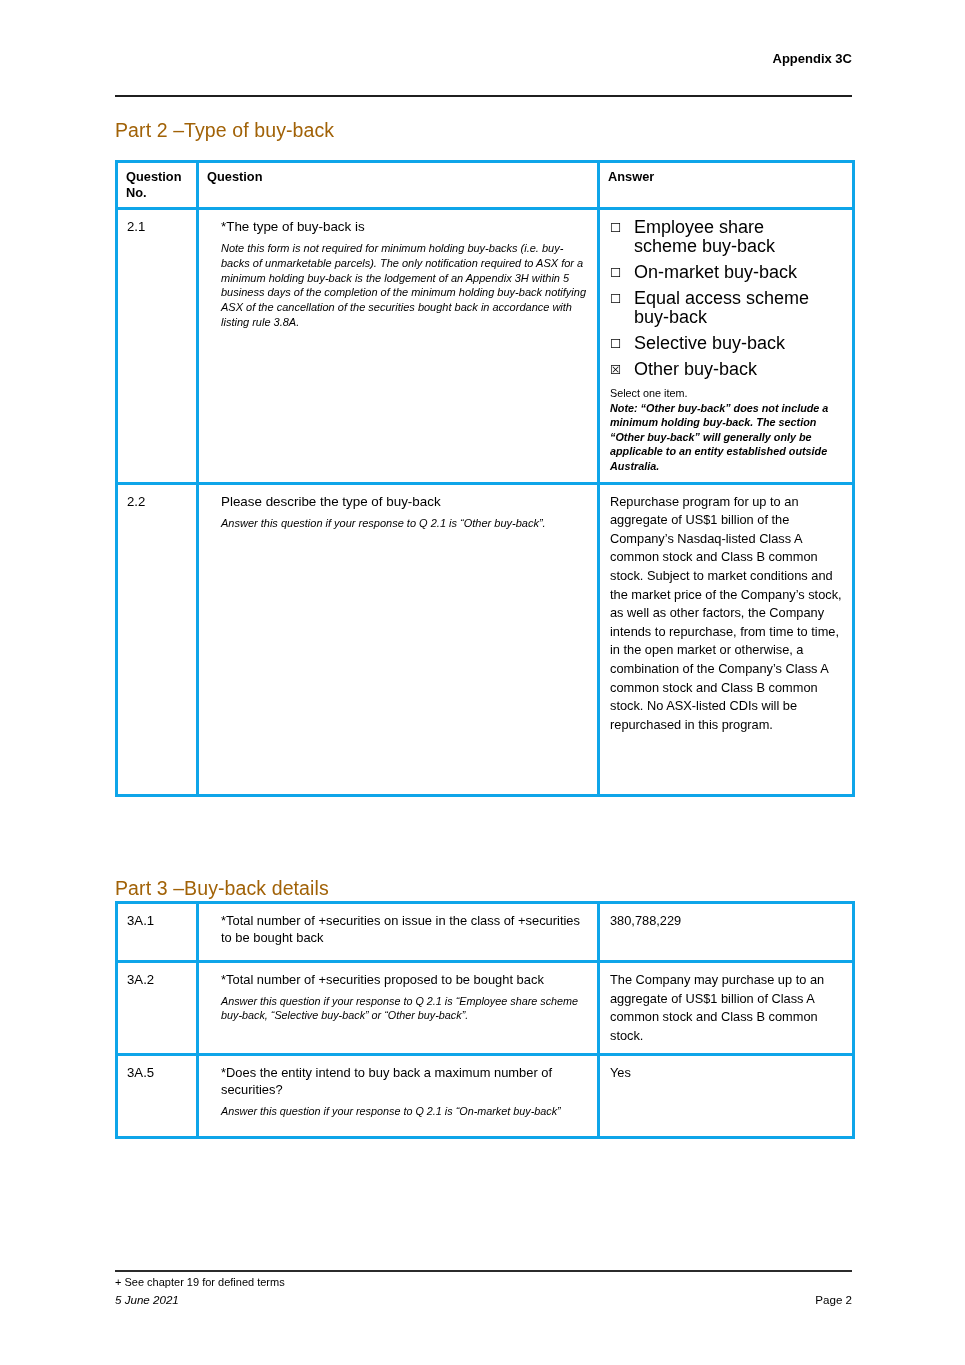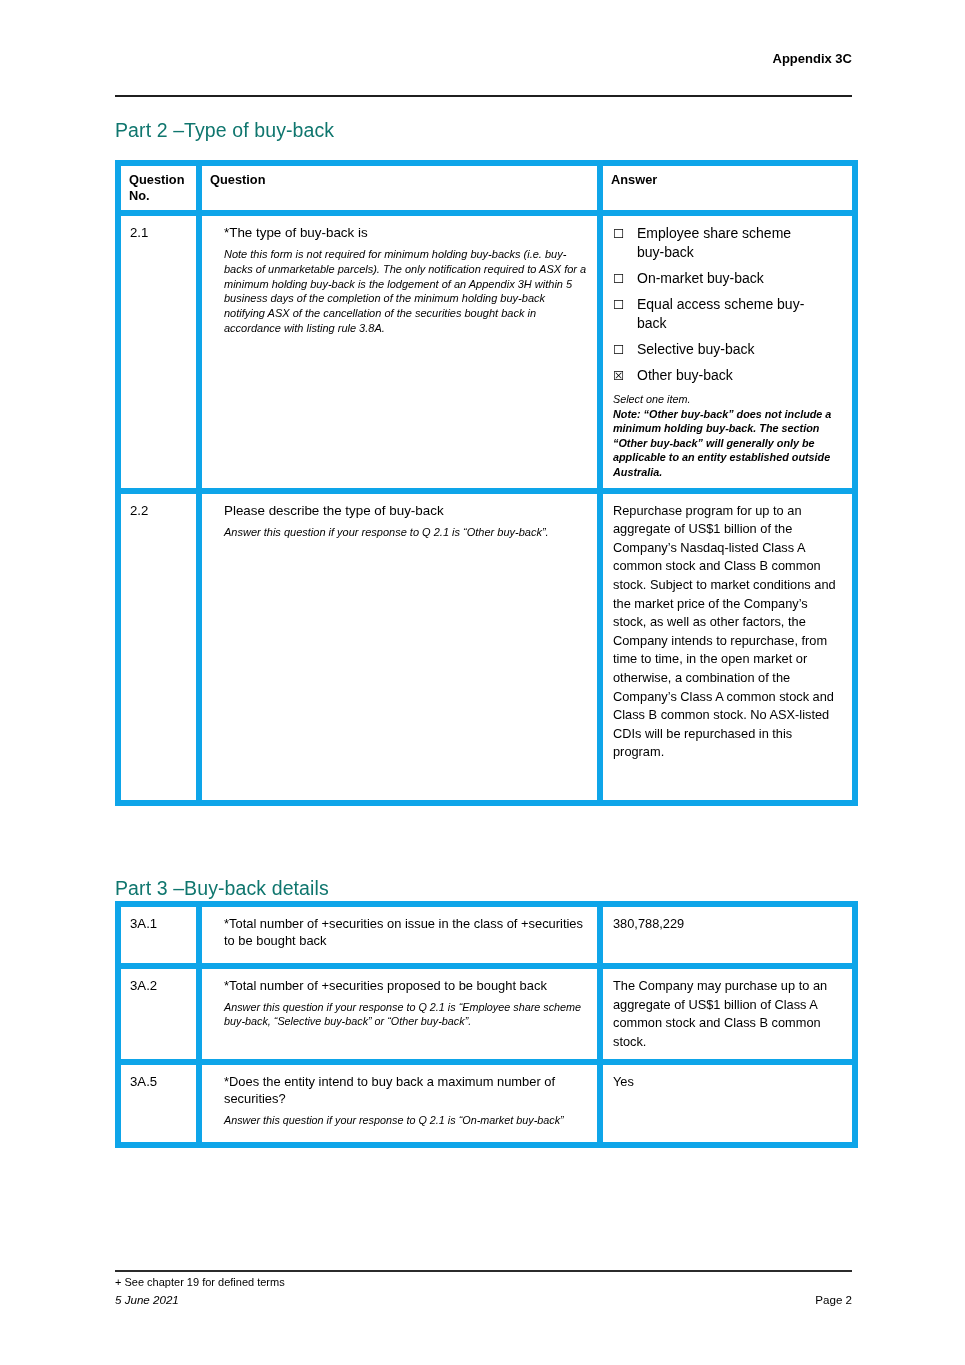--- a/index.html
+++ b/index.html
@@ -19,35 +19,35 @@
     text-align:right; font-weight:bold; font-size:13px; line-height:17px;
   }
   .header-rule {
     position:absolute; top:95px; left:115px; width:737px;
     border-top:2px solid #1f1f1f;
   }
 
   
   .part-title {
     position:absolute; left:115px;
-    font-size:19.5px; font-weight:400; color:#0f766e; letter-spacing:0.1px;
+    font-size:19.5px; font-weight:400; color:#a16207; letter-spacing:0.1px;
   }
   #part2-title { top:119px; }
   #part3-title { top:829px;margin-top:48px; }
   #part3a-title { top:866px; font-size:18.5px; }
 
   
   table.form {
     position:absolute; left:115px; width:737px;
     border-collapse:collapse; table-layout:fixed;
   }
   #table-part2 { top:160px; }
   #table-part3a { top:901px; }
   table.form td, table.form th {
-    border:6px solid #0ea5e9;
+    border:3px solid #0ea5e9;
     vertical-align:top;
     text-align:left;
   }
   col.c-no { width:81px; }
   col.c-q  { width:401px; }
   col.c-a  { width:255px; }
 
   th.hdr { font-size:12.8px; font-weight:bold; padding:6px 8px 6px 8px; line-height:16px; height:42px; }
   td.no-cell { font-size:13.2px; padding:9px 4px 4px 9px; }
   td.q-cell  { padding:8px 10px 8px 22px; }
@@ -56,22 +56,22 @@
   .q-main { font-size:13.4px; line-height:17px; margin-bottom:6px; }
   .q-note { font-size:11px; font-style:italic; line-height:14.8px; color:#000; }
   .q-note-sm { font-size:10.8px; font-style:italic; line-height:14px; margin-top:5px; }
 
   
   .cb-item { display:flex; margin-bottom:7px; line-height:19px; }
   .cb-glyph {
     font-family:"DejaVu Sans", sans-serif;
     font-size:12.5px; width:24px; flex:0 0 24px; line-height:19px;
   }
-  .cb-label { font-size:14px; max-width:178px; }
-  .a-hint { font-size:10.8px; font-style:italic; line-height:14.6px; margin-top:7px; }
+  .cb-label { font-size:18px; max-width:178px; }
+  .a-hint { font-size:10.8px; line-height:14.6px; margin-top:7px; }
   .a-note { font-size:10.8px; font-style:italic; line-height:14.6px; margin-top:0;font-weight:bold; }
 
   .row21 td { height:270px; }
   .row22 td { height:312px; }
   .row3a1 td { height:46px; }
   .row3a2 td { height:85px; }
   .row3a4 td { height:83px; }
   .row3a5 td { height:83px; }
   .q-cell .q-main2 { font-size:12.9px; line-height:17px; }
 

